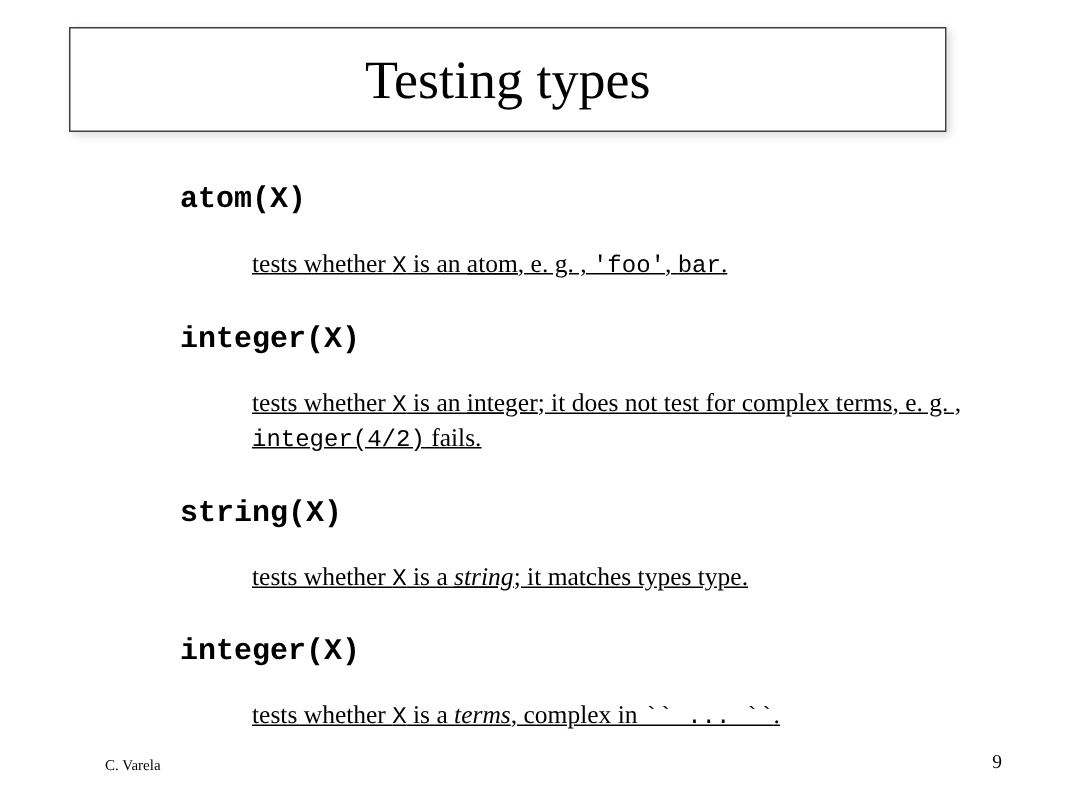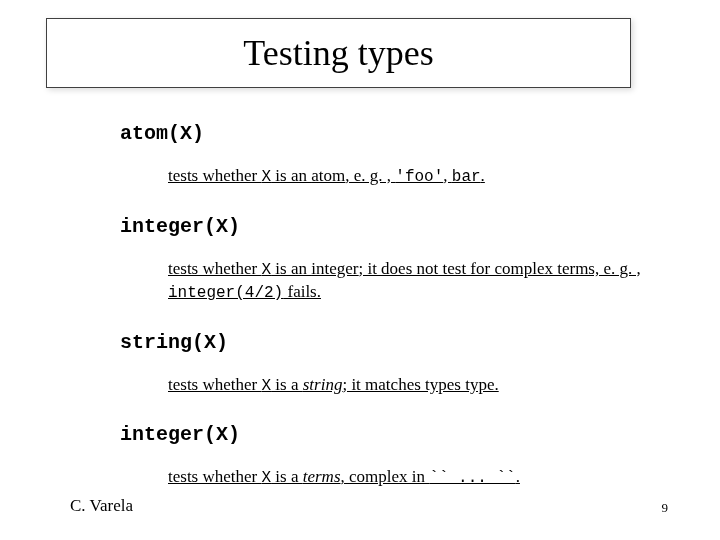--- a/index.html
+++ b/index.html
@@ -63,21 +63,21 @@
   .ul {
     text-decoration: underline;
   }
   .it {
     font-style: italic;
   }
   .footer-left {
     position: absolute;
     bottom: 24px;
     left: 70px;
-    font-size: 17px;
+    font-size: 10px;
   }
   .footer-right {
     position: absolute;
     bottom: 24px;
     right: 52px;
     font-size: 13px;
   }
 </style>
 </head>
 <body>

